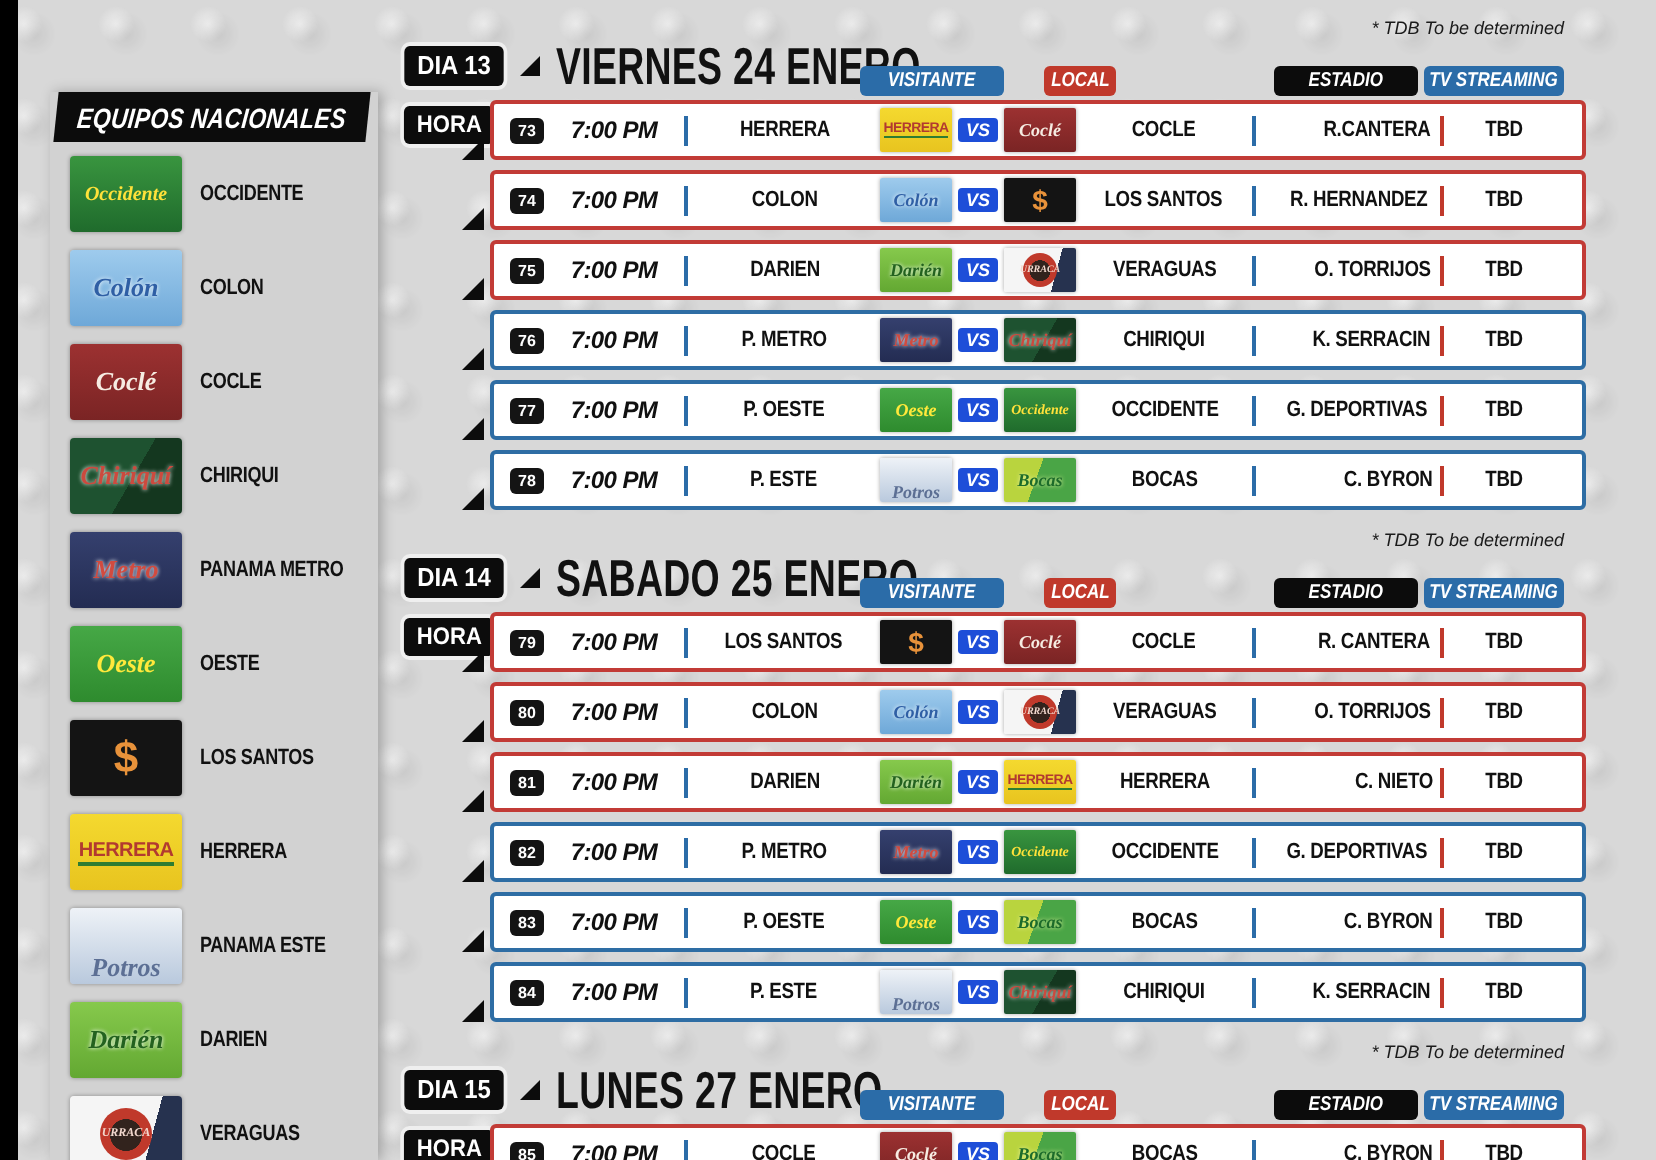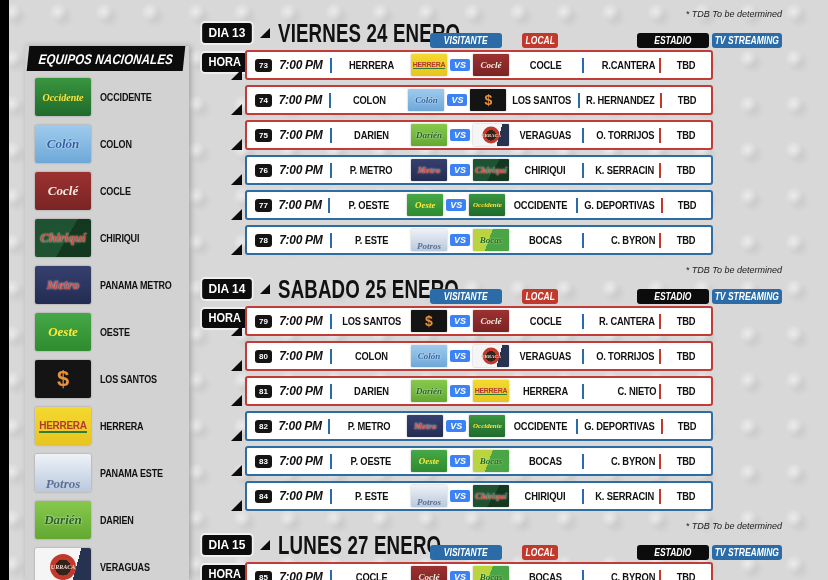--- a/index.html
+++ b/index.html
@@ -90,39 +90,39 @@
     transform:scaleX(.85);white-space:nowrap;}
   .cb-visitante{left:230px;width:72px;background:#2b6ca8;}
   .cb-local{left:322px;width:36px;background:#c0392b;}
   .cb-estadio{left:437px;width:72px;background:#0c0c0c;}
   .cb-tv{left:512px;width:70px;background:#2b6ca8;}
   .sec-body{position:relative;padding-left:45px;}
   .hora-wrap{position:absolute;left:0;top:3px;display:flex;align-items:flex-end;}
   .hora-wrap .badge-black{font-size:12px;}
   .hora-wrap .tri{border-left-width:9px;border-bottom-width:9px;margin-left:4px;}
 
-  .rows{width:468px;}
+  .rows{width:548px;}
   .game-row{position:relative;height:26px;margin-bottom:5px;background:#fff;
     border:2px solid #888;border-radius:3px;display:flex;align-items:center;}
   .game-row.red{border-color:#c23b36;}
   .game-row.blue{border-color:#2e6da4;}
   .row-tri{position:absolute;left:-16px;bottom:-2px;width:0;height:0;
     border-left:11px solid transparent;border-bottom:11px solid #0c0c0c;}
   .gnum{background:#141414;color:#fff;font-size:8px;font-weight:700;border-radius:3px;
     padding:2px 3px;min-width:11px;text-align:center;margin:0 0 0 8px;}
   .gtime{width:70px;text-align:center;font-style:italic;font-weight:700;font-size:12px;
     color:#111;letter-spacing:-.3px;}
   .pipe{width:2px;height:15px;flex:0 0 auto;}
   .pipe.b{background:#2b6ca8;}
   .pipe.r{background:#c0392b;}
   .tname{font-weight:700;font-size:11px;color:#111;text-align:center;letter-spacing:-.2px;}
   .tname span{display:inline-block;transform:scaleX(.85);white-space:nowrap;}
   .t-visitor{width:96px;}
   .t-local{width:88px;}
-  .vs-badge{background:#3b82f6;color:#fff;font-style:italic;font-weight:700;font-size:9px;
+  .vs-badge{background:#1d4ed8;color:#fff;font-style:italic;font-weight:700;font-size:9px;
     border-radius:2px;padding:1px 4px;margin:16px 3px;}
   .t-stadium{width:92px;text-align:right;}
   .t-tv{width:60px;}
 </style>
 </head>
 <body>
 
 <div class="edge-strip"></div>
 
 <div class="sidebar">

